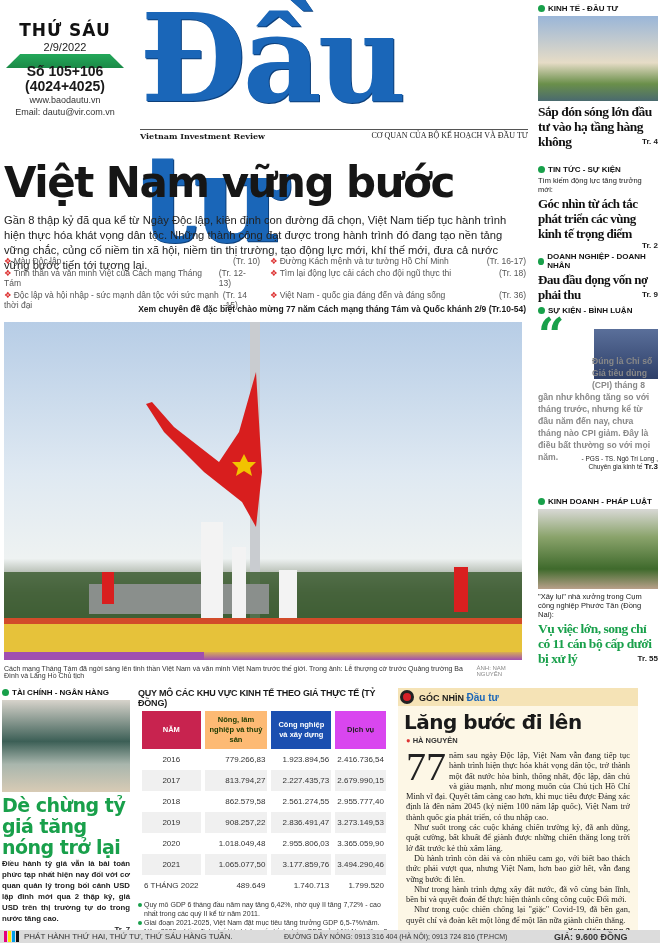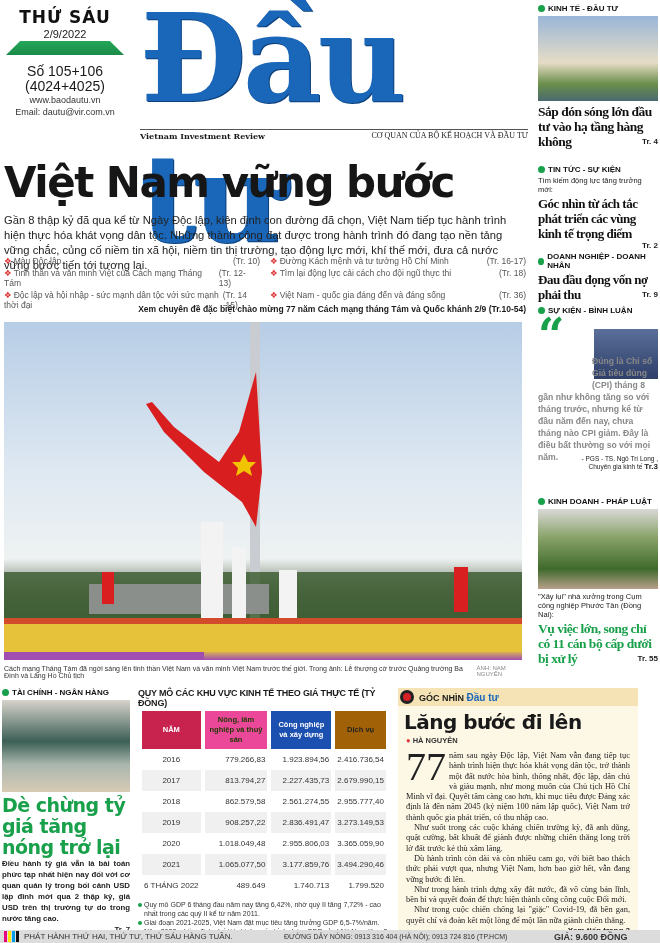--- a/index.html
+++ b/index.html
@@ -1,24 +1,24 @@
 <!DOCTYPE html>
 <html><head>
 <meta charset="utf-8">
 <style>
 *{box-sizing:border-box;margin:0;padding:0}
 body{width:660px;height:943px;background:#fff;font-family:"Liberation Sans",sans-serif;color:#1a1a1a;position:relative;overflow:hidden}
 .abs{position:absolute}
 
 #day{left:0;top:0;width:130px;text-align:center}
-#day .dname{font-family:"DejaVu Sans",sans-serif;font-weight:900;font-size:17px;letter-spacing:1px;color:#111;margin-top:7px}
+#day .dname{font-family:"DejaVu Sans",sans-serif;font-weight:900;font-size:17px;letter-spacing:1px;color:#111;margin-top:20px}
 #day .ddate{font-size:11px;color:#222;margin-top:1px}
 #day .tri{width:118px;height:14px;margin:1px auto 0;background:linear-gradient(#23a85a,#1b8a47);clip-path:polygon(12% 0,88% 0,100% 100%,0 100%)}
 #issue{left:0;top:64px;width:130px;text-align:center}
-#issue .no{font-size:14px;font-weight:normal;line-height:15px}
+#issue .no{font-size:14px;font-weight:bold;line-height:15px}
 #issue .sm{font-size:9px;color:#333;line-height:12px}
 #logo{left:140px;top:-12px;width:390px;height:140px;font-family:"DejaVu Serif",serif;font-weight:bold;font-size:122px;color:#1a66b8;letter-spacing:-4px;line-height:140px;text-shadow:1px 1px 0 #0d3f7a}
 #sub{left:140px;top:129px;width:388px;border-top:1.5px solid #555;display:flex;justify-content:space-between;padding-top:1px}
 #sub .en{font-family:"DejaVu Serif",serif;font-weight:bold;font-size:8px}
 #sub .vn{font-family:"Liberation Serif",serif;font-size:8px}
 
 .rcol{left:538px;width:120px}
 .sec{font-size:8px;font-weight:bold;color:#111;display:flex;align-items:center;gap:3px}
 .dot{width:7px;height:7px;border-radius:50%;background:#18a04a;display:inline-block}
 .rh{font-family:Liberation Serif, serif;font-weight:bold;color:#111;line-height:15px;font-size:13px;letter-spacing:-0.5px}
@@ -196,23 +196,23 @@
   <div class="txt">Điều hành tỷ giá vẫn là bài toán phức tạp nhất hiện nay đối với cơ quan quản lý trong bối cảnh USD lập đỉnh mới qua 2 thập kỷ, giá USD trên thị trường tự do trong nước tăng cao.</div>
   <div class="txt" style="text-align:right">Tr. 7</div>
 </div>
 
 <div id="tbl" class="abs">
   <div class="title">QUY MÔ CÁC KHU VỰC KINH TẾ THEO GIÁ THỰC TẾ (TỶ ĐỒNG)</div>
   <table>
     <thead>
         <tr>
       <th style="background:#c8234f;color:#fff">NĂM</th>
-      <th style="background:#ec4899;color:#1a3a00">Nông, lâm nghiệp và thuỷ sản</th>
+      <th style="background:#fdba74;color:#1a3a00">Nông, lâm nghiệp và thuỷ sản</th>
       <th style="background:#1b4fb0;color:#fff">Công nghiệp và xây dựng</th>
-      <th style="background:#a16207;color:#222">Dịch vụ</th>
+      <th style="background:#d946ef;color:#222">Dịch vụ</th>
     </tr>
       </thead>
     <tbody>
       <tr>
           <td>2016</td>
           <td>779.266,83</td>
           <td>1.923.894,56</td>
           <td>2.416.736,54</td>
         </tr>
       <tr class="alt">

